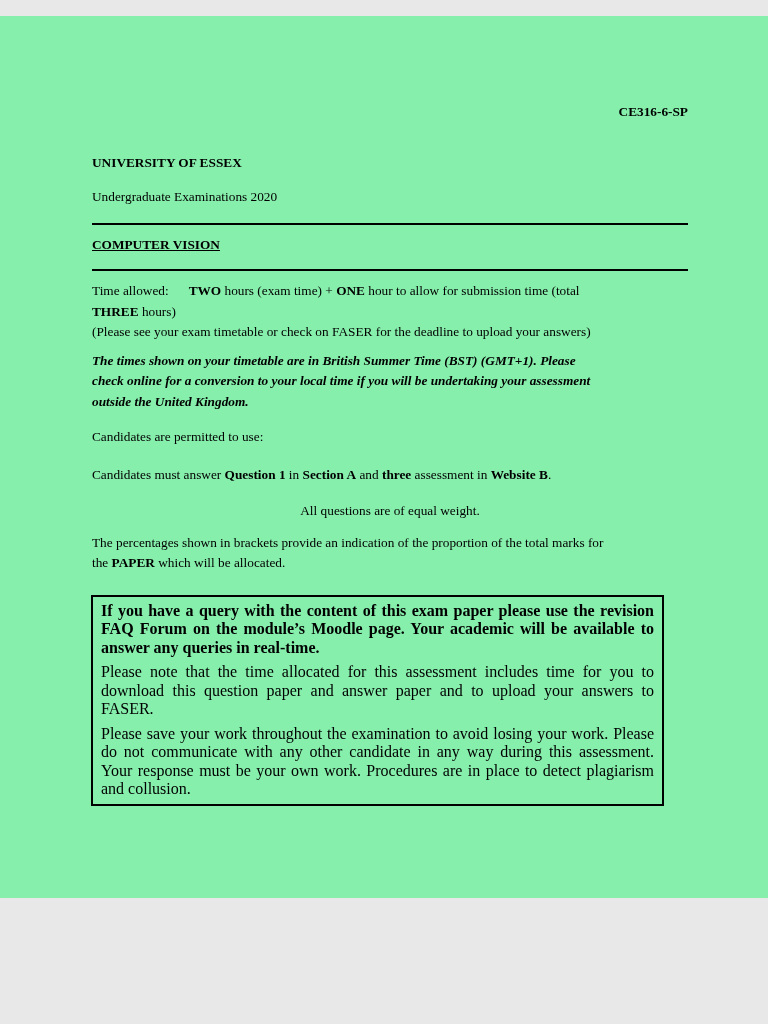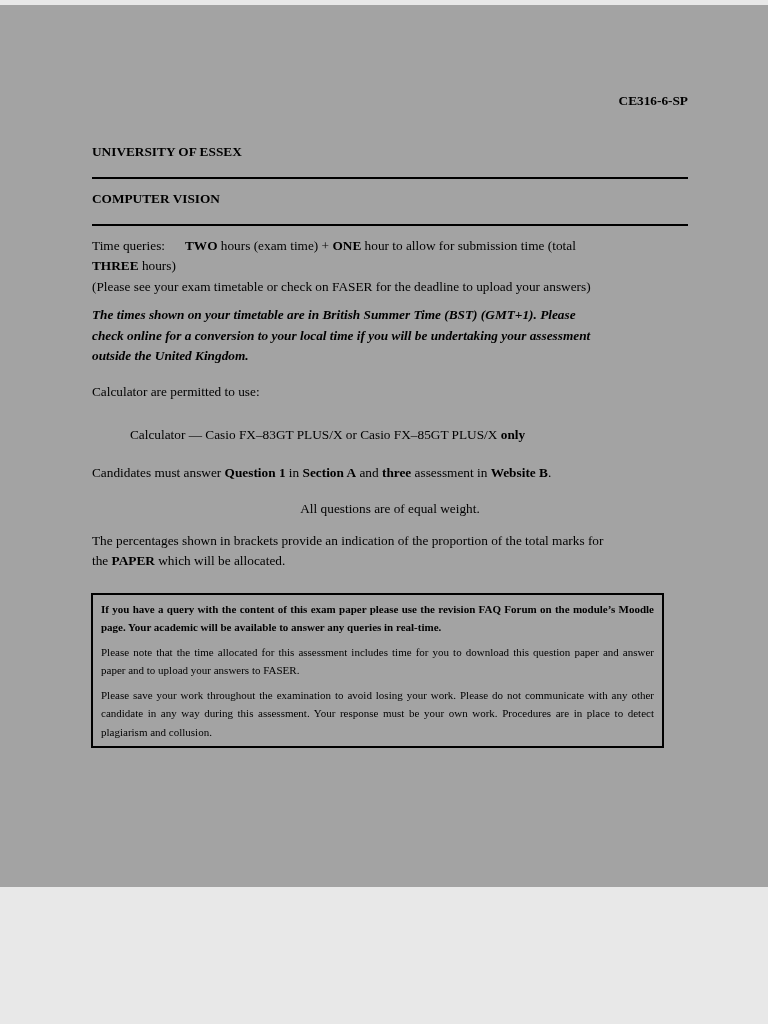--- a/index.html
+++ b/index.html
@@ -1,21 +1,21 @@
 <!DOCTYPE html>
 <html><head>
 <meta charset="utf-8">
 <style>
   html, body { margin: 0; padding: 0; background: #e8e8e8; }
   .page {
     position: relative;
     width: 768px;
     height: 882px;
-    margin: 5px auto;
-    background: #a3a3a3;
+    margin: 16px auto;
+    background: #86efac;
     color: #000000;
     font-family: "Liberation Serif", "DejaVu Serif", serif;
     overflow: hidden;
   }
   .content {
     position: absolute;
     left: 92px;
     top: 0;
     width: 596px;
   }
@@ -31,75 +31,75 @@
   .rule {
     border: none;
     height: 2px;
     background: #000000;
     width: 100%;
   }
   .course-code { margin-top: 86px; }
   .university  { margin-top: 30px; }
   .session     { margin-top: 14px; }
   .rule-top    { margin-top: 15px; }
-  .module      { margin-top: 10px; }
+  .module      { margin-top: 10px; text-decoration: underline; }
   .rule-bottom { margin-top: 14px; }
   .time        { margin-top: 10px; }
   .bst         { margin-top: 8px; }
   .permitted   { margin-top: 15px; }
   .calculator  { margin-top: 23px; padding-left: 38px; }
   .consists    { margin-top: 27px; }
   .answer      { margin-top: 17px; }
   .weight      { margin-top: 16px; text-align: center; }
   .percentages { margin-top: 11px; }
   .notice-box {
     margin-top: 21px;
     margin-left: -1px;
     box-sizing: border-box;
     width: 573px;
     border: 2px solid #000000;
     padding: 5px 8px;
   }
   .box-para {
     margin: 0;
-    font-size: 11px;
+    font-size: 16px;
     line-height: 18.5px;
     text-align: justify;
   }
   .box-para + .box-para { margin-top: 6px; }
   a.link { text-decoration: none; cursor: pointer; }
 </style>
 </head>
 <body>
 
 <div class="page">
   <div class="content">
 
     <div class="line b right course-code">CE316-6-SP</div>
 
     <div class="line b university">UNIVERSITY OF ESSEX</div>
 
+    <div class="line session">Undergraduate Examinations 2020</div>
 
     <hr class="rule rule-top">
 
     <div class="line b module">COMPUTER VISION</div>
 
     <hr class="rule rule-bottom">
 
-    <p class="para pre time"><span>Time queries:  </span><span class="b">TWO</span><span> hours (exam time) + </span><span class="b">ONE</span><span> hour to allow for submission time (total
+    <p class="para pre time"><span>Time allowed:  </span><span class="b">TWO</span><span> hours (exam time) + </span><span class="b">ONE</span><span> hour to allow for submission time (total
 </span><span class="b">THREE</span><span> hours)
 (Please see your exam timetable or check on FASER for the deadline to upload your answers)</span></p>
 
     <p class="para pre bst"><span class="b i">The times shown on your timetable are in British Summer Time (BST) (GMT+1). Please
 check online for a conversion to your local time if you will be undertaking your assessment
 outside the United Kingdom.</span></p>
 
-    <p class="para permitted">Calculator are permitted to use:</p>
+    <p class="para permitted">Candidates are permitted to use:</p>
 
-    <p class="para calculator"><span>Calculator — Casio FX–83GT PLUS/X or Casio FX–85GT PLUS/X </span><span class="b">only</span></p>
 
 
     <p class="para answer"><span>Candidates must answer </span><span class="b">Question 1</span><span> in </span><span class="b">Section A</span><span> and </span><span class="b">three</span><span> assessment in </span><span class="b">Website B</span><span>.</span></p>
 
     <p class="para weight">All questions are of equal weight.</p>
 
     <p class="para pre percentages"><span>The percentages shown in brackets provide an indication of the proportion of the total marks for
 the </span><span class="b">PAPER</span><span> which will be allocated.</span></p>
 
     <div class="notice-box">

